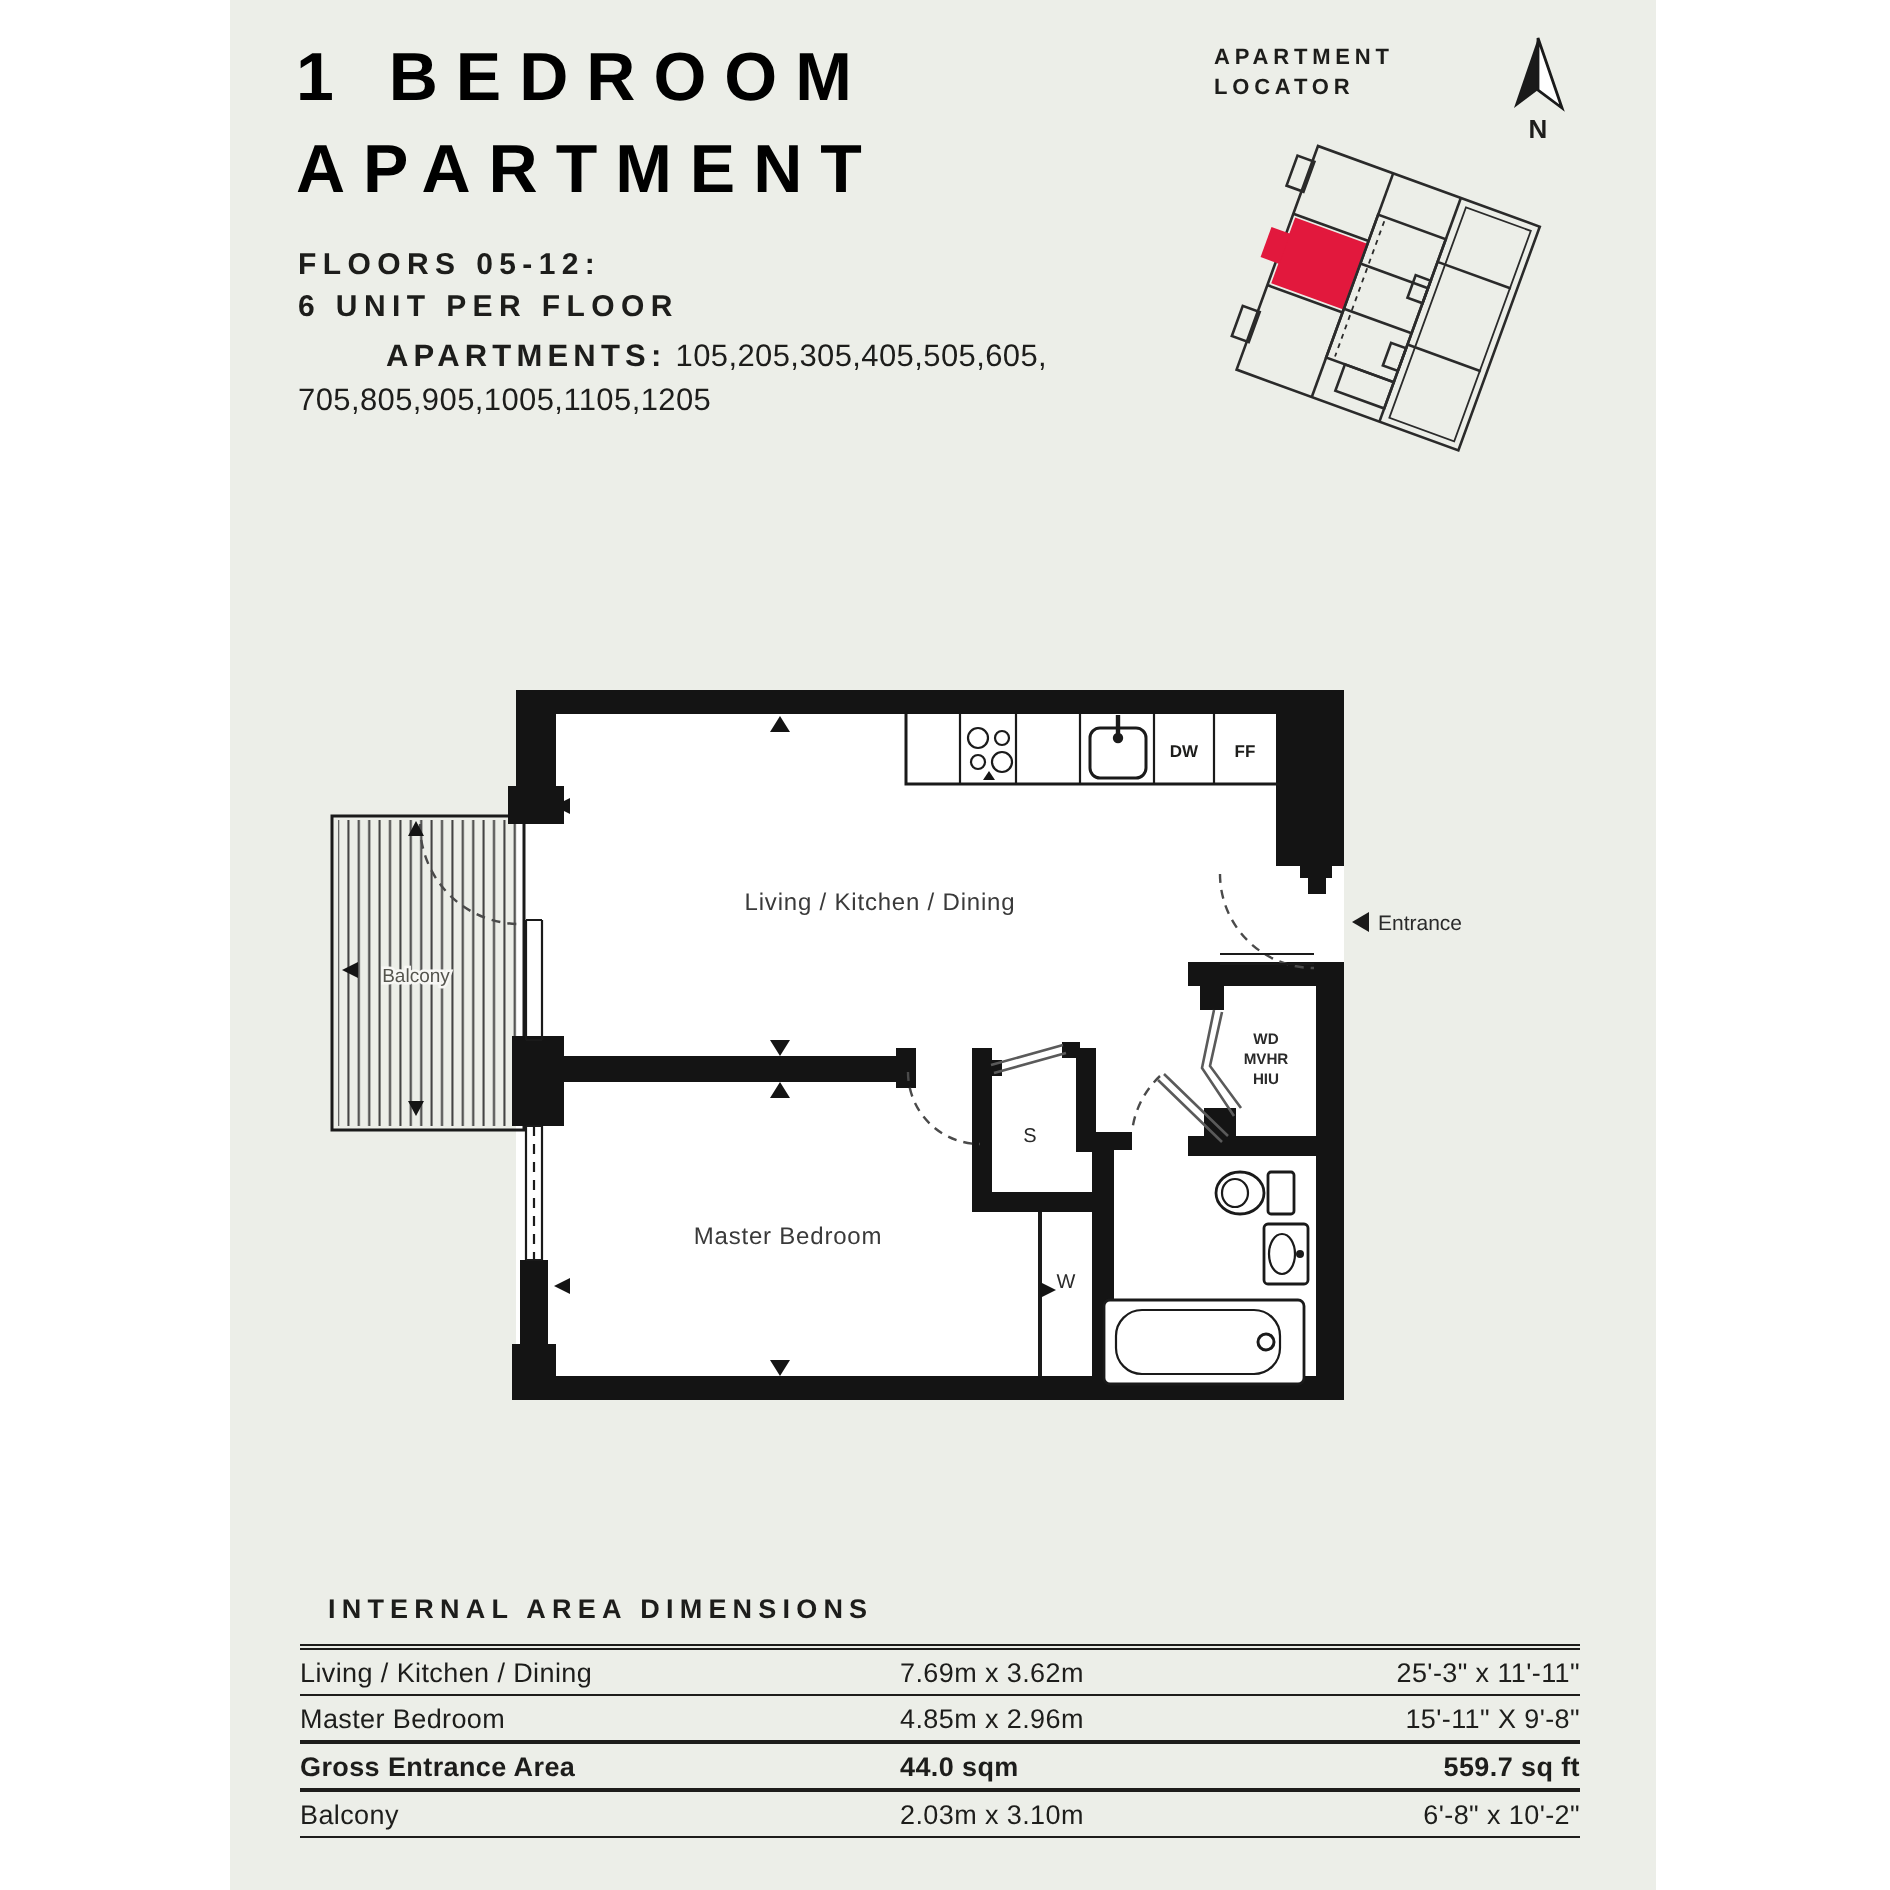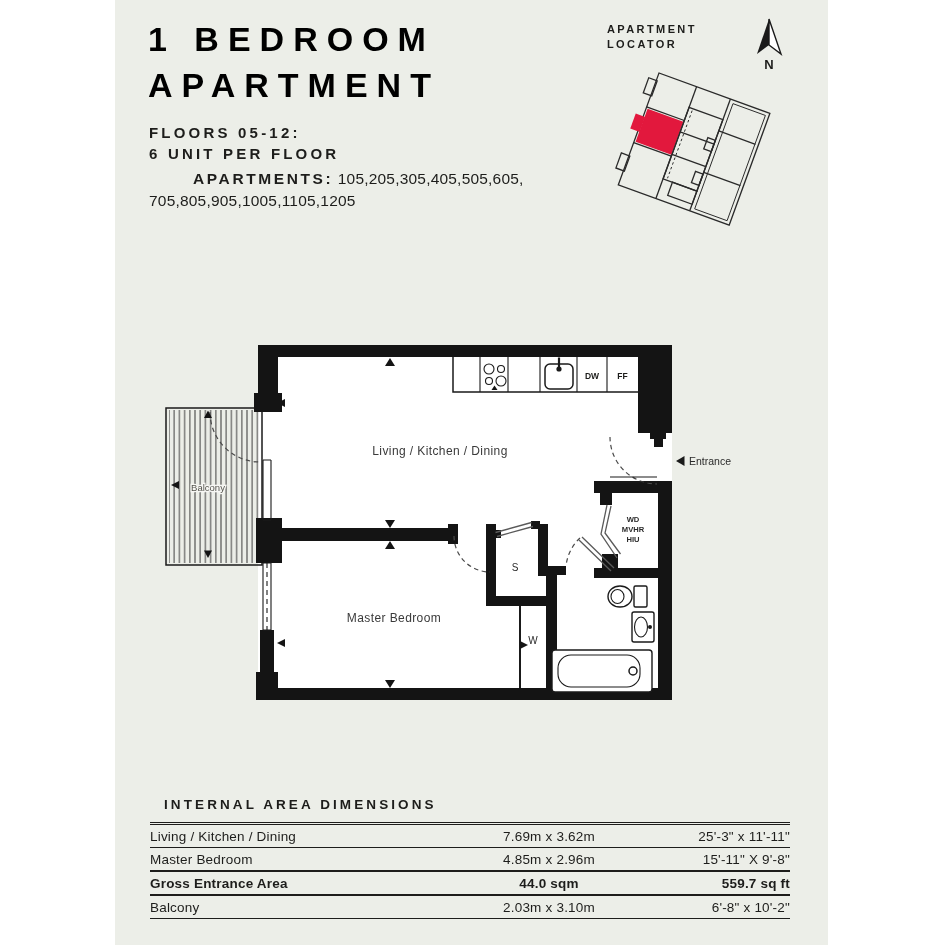--- a/index.html
+++ b/index.html
@@ -38,21 +38,21 @@
   .red{fill:#e2183d;stroke:none;}
   .ntxt{font-family:"Liberation Sans",sans-serif;font-size:13px;font-weight:700;fill:#1d1d1b;text-anchor:middle;}
   
   .dims-title{position:absolute;left:164px;top:797px;font-size:13.5px;font-weight:700;letter-spacing:3.1px;}
   .dim-table{position:absolute;left:150px;top:822px;width:640px;border-top:3px double #1d1d1b;}
   .dim-row{display:flex;align-items:center;height:22px;font-size:13.5px;letter-spacing:.2px;}
   .dim-row.b1{border-bottom:1px solid #1d1d1b;}
   .dim-row.b2{border-bottom:2px solid #1d1d1b;}
   .dim-row.gross{font-weight:700;}
   .c1{width:300px;}
-  .c2{width:198px;text-align:center;}
+  .c2{width:198px;text-align:left;}
   .c3{flex:1;text-align:right;}
 </style>
 </head>
 <body>
 
 <div class="panel"></div>
 
 <div class="title"><span>1 BEDROOM</span><br><span>APARTMENT</span></div>
 
 <div class="floors">

